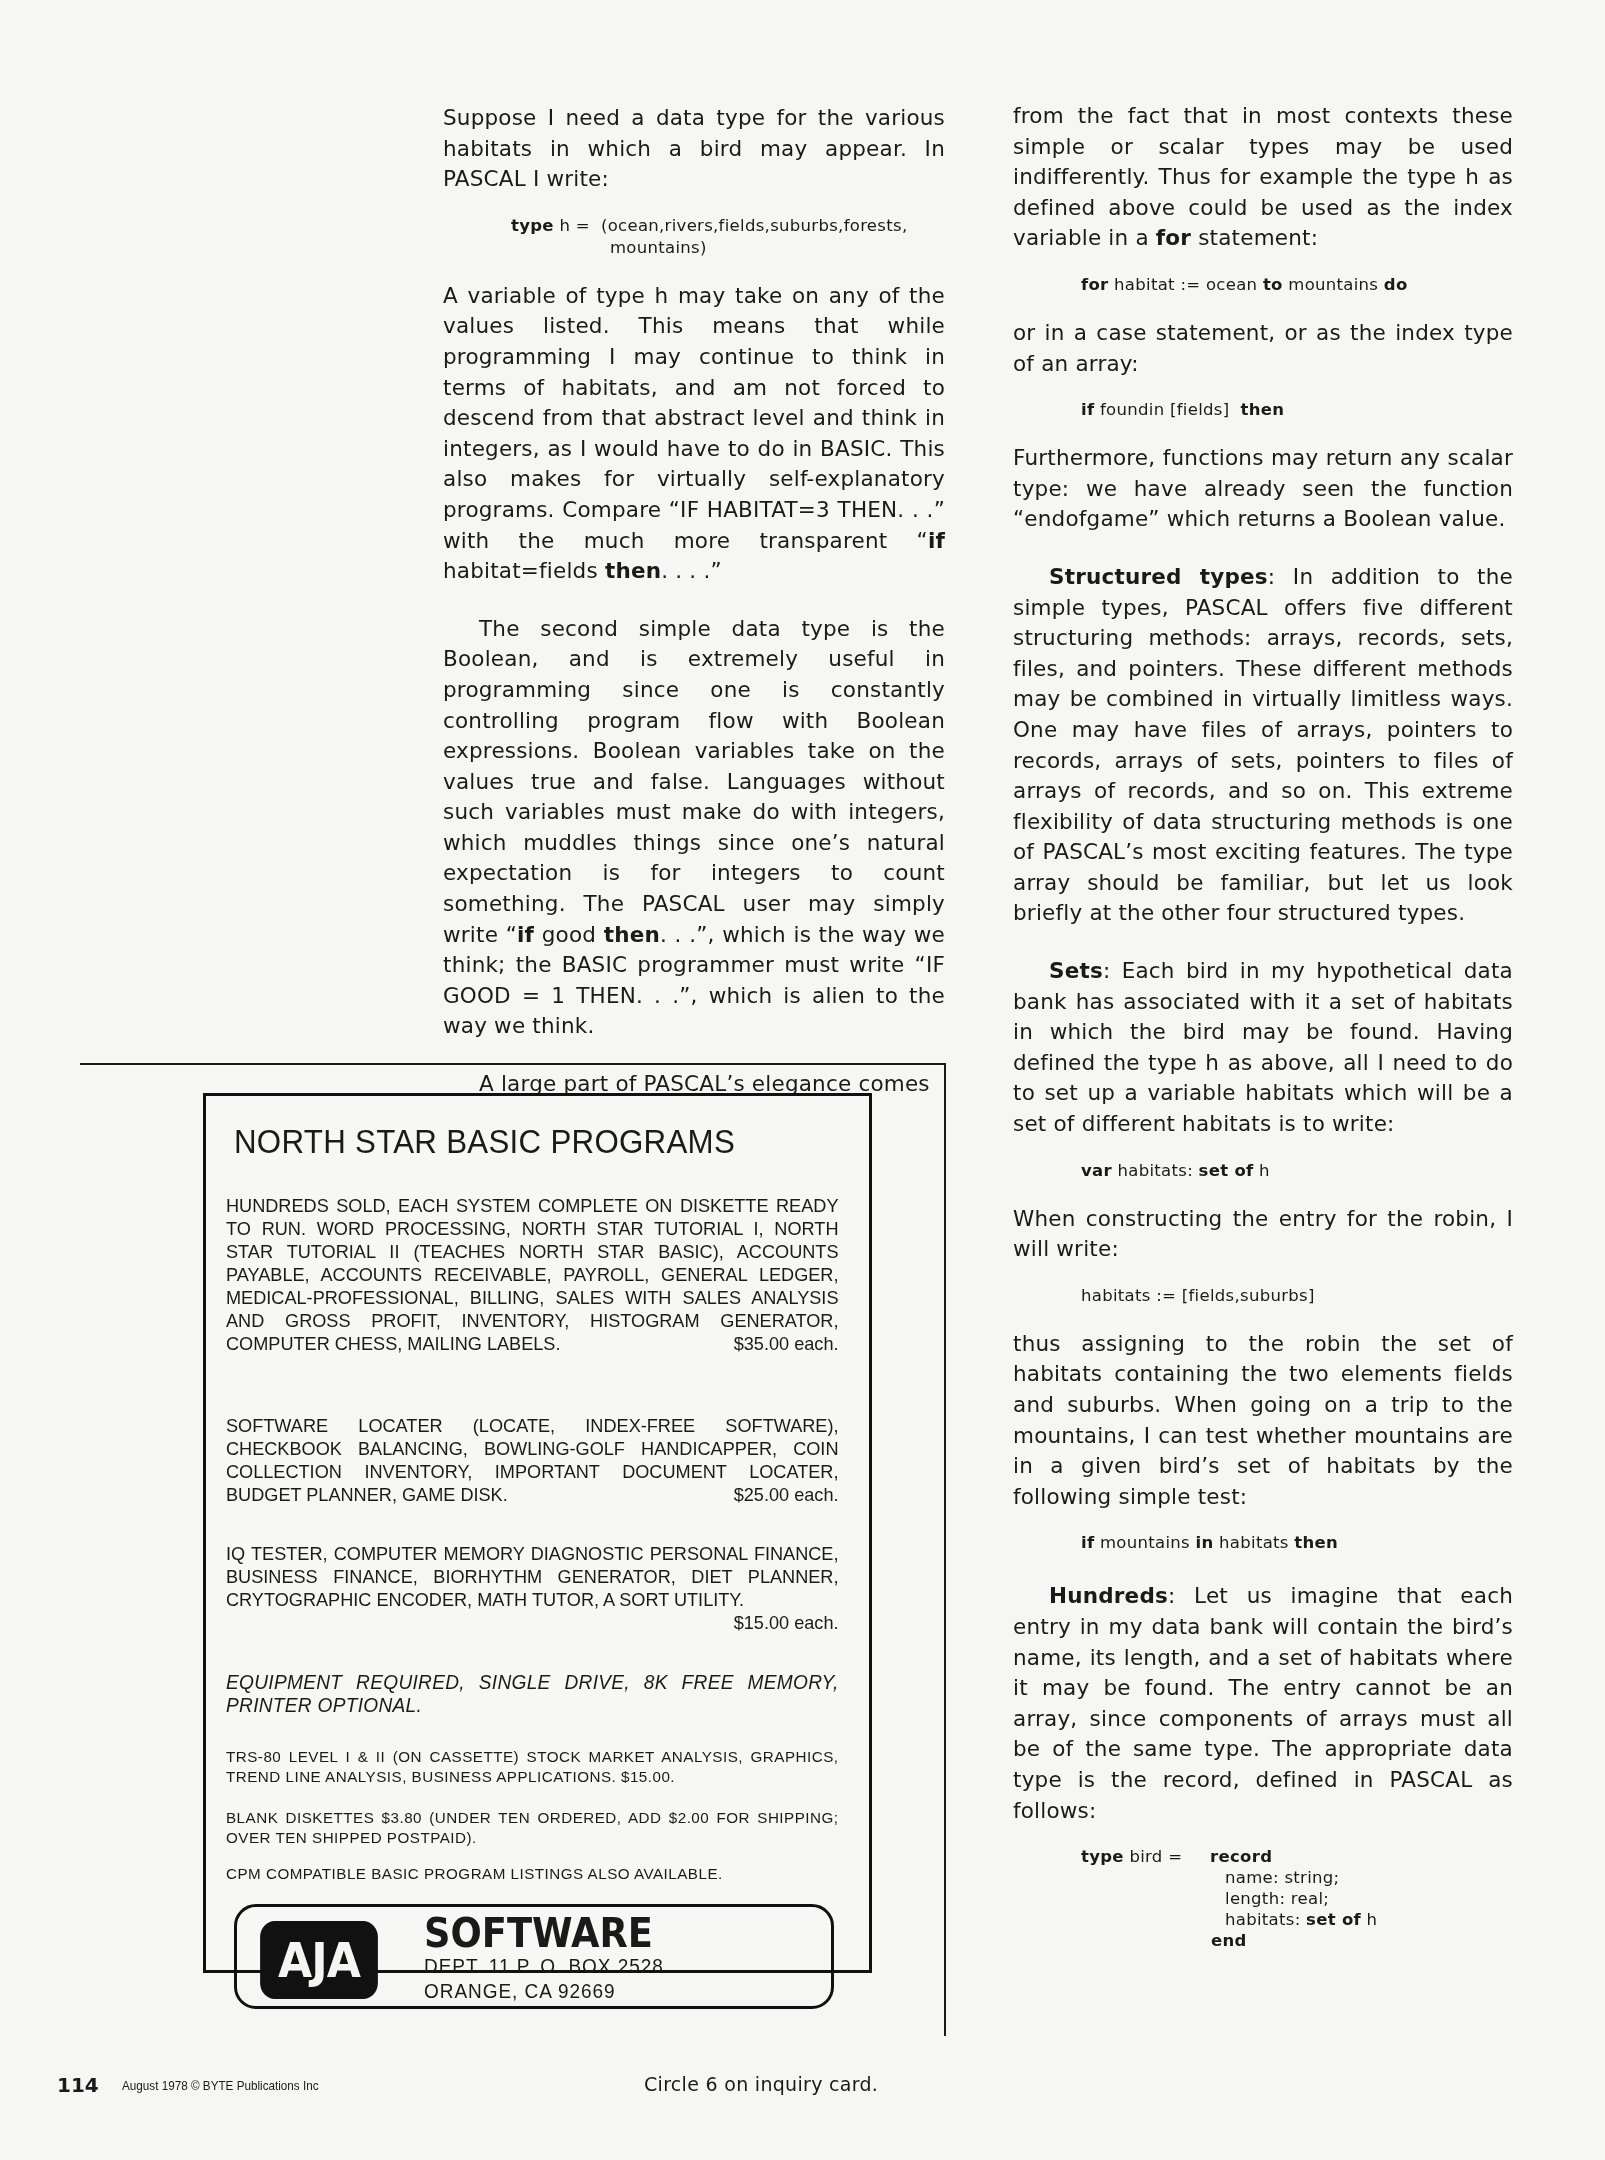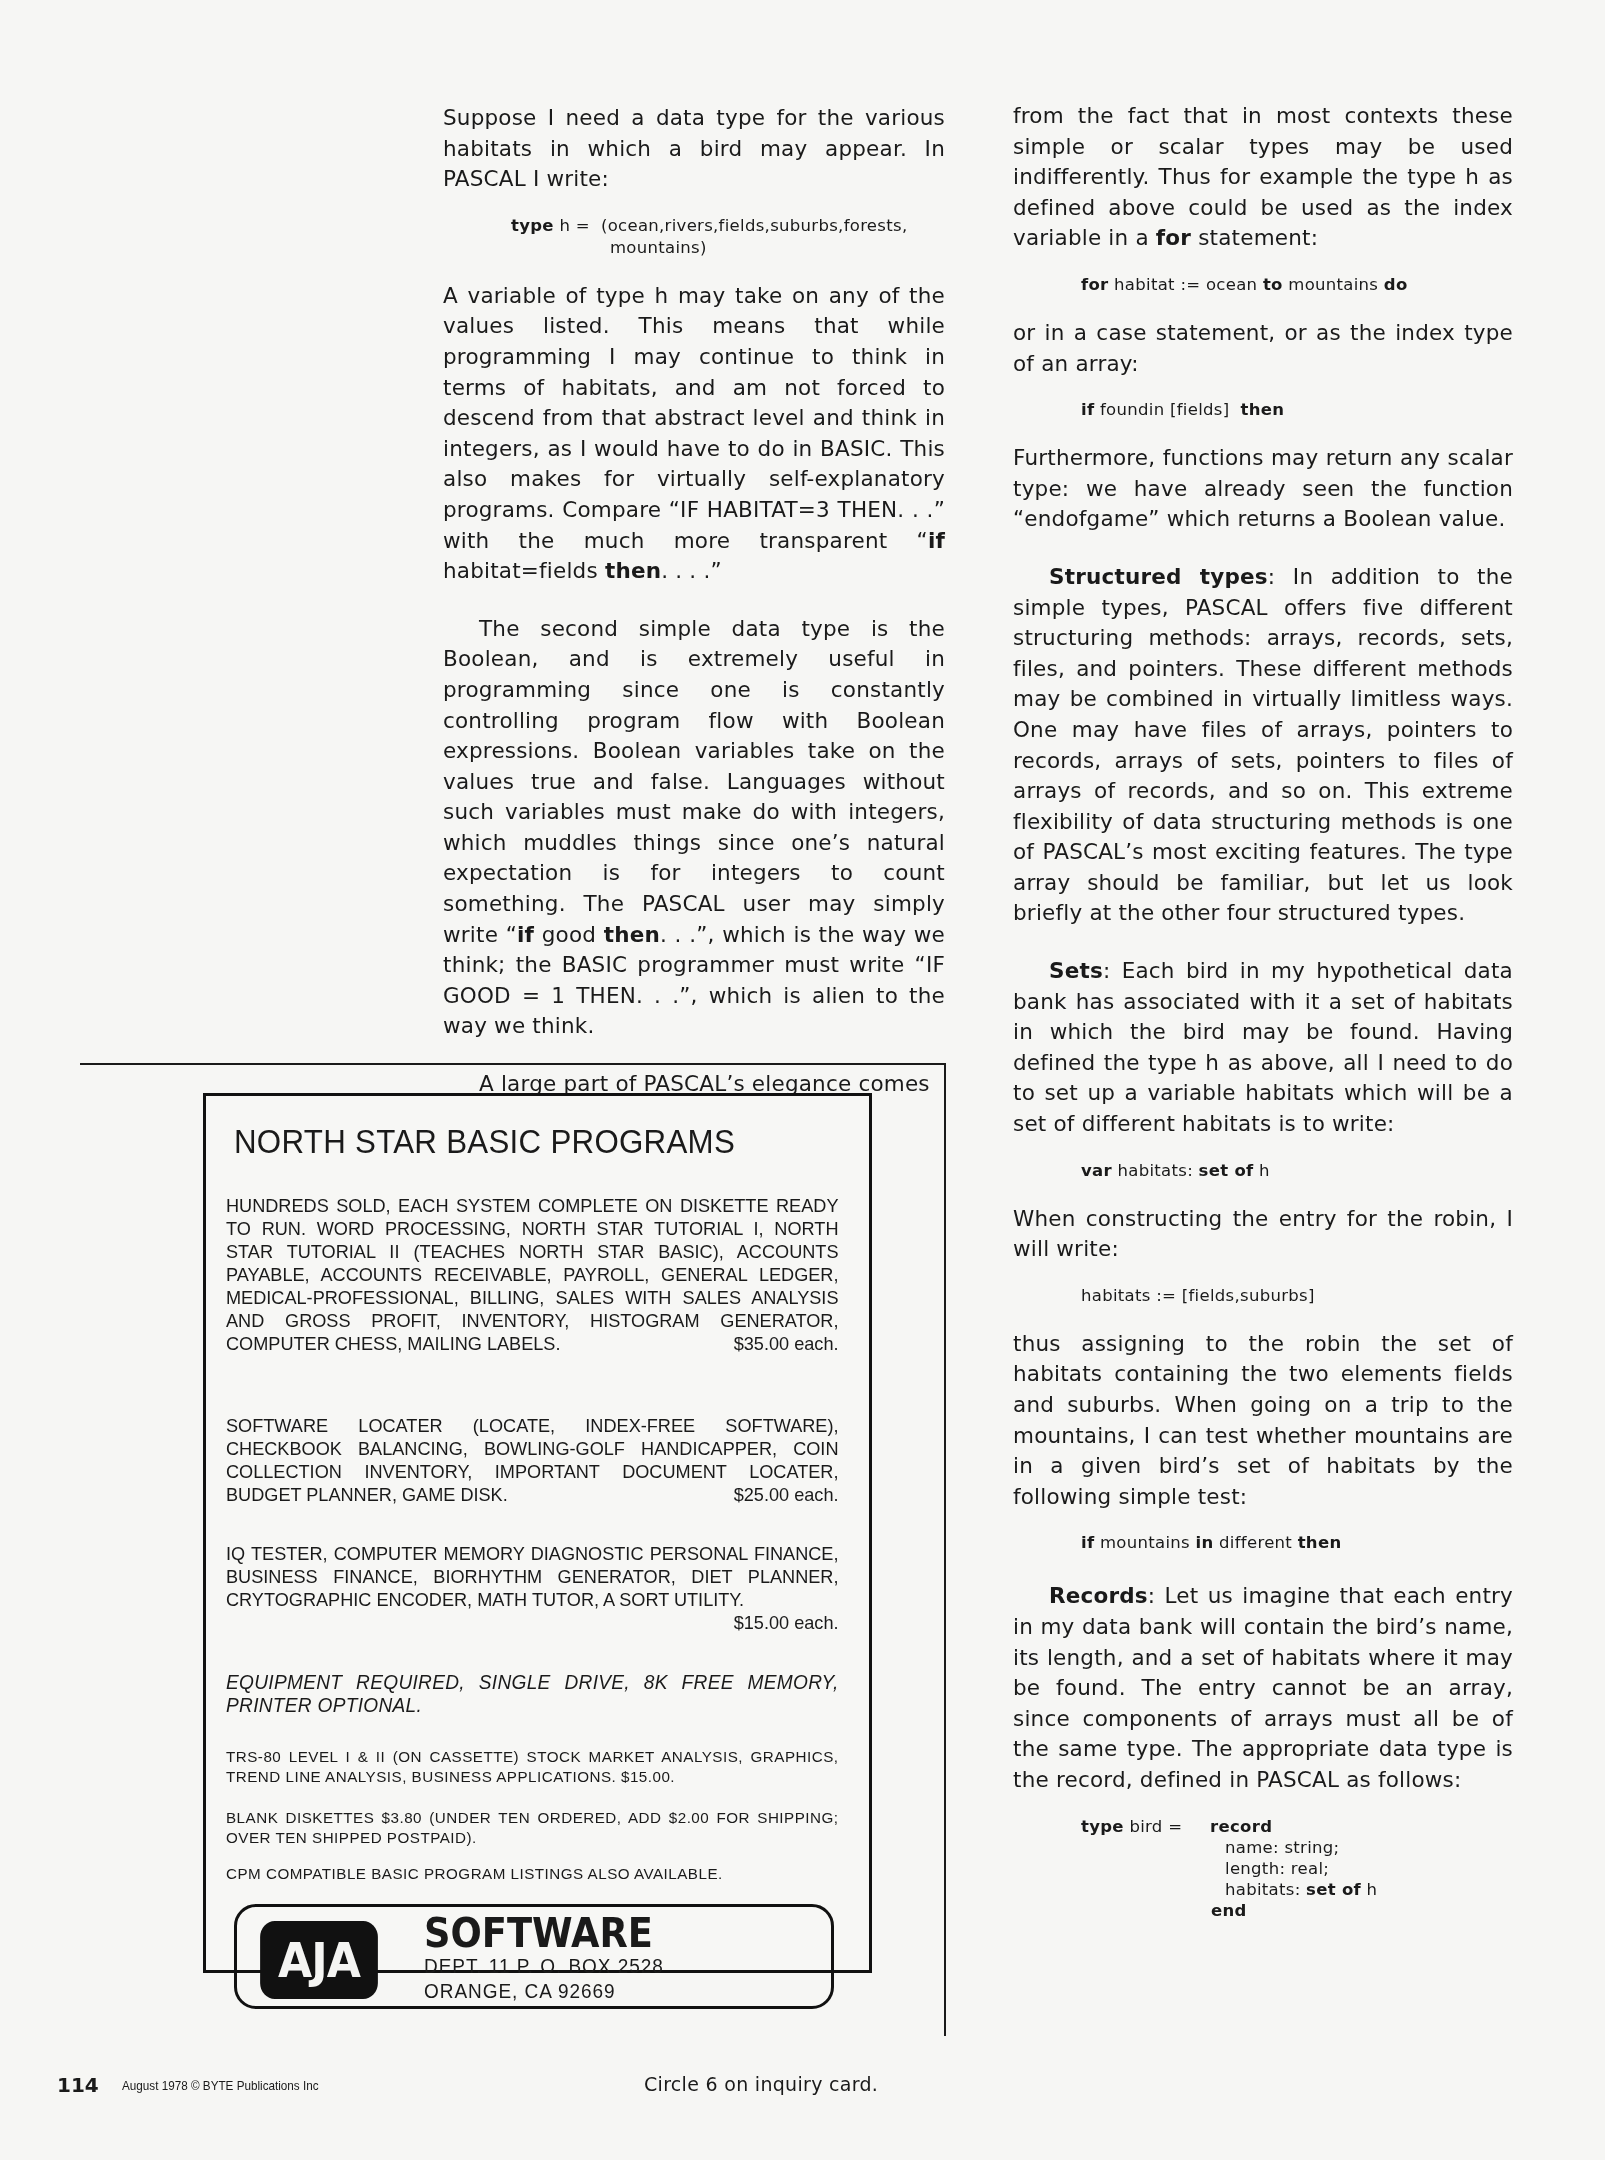--- a/index.html
+++ b/index.html
@@ -122,22 +122,22 @@
   <div class="code"><span class="kw">for</span><span> habitat := ocean </span><span class="kw">to</span><span> mountains </span><span class="kw">do</span></div>
   <p>or in a case statement, or as the index type of an array:</p>
   <div class="code"><span class="kw">if</span><span> foundin [fields]  </span><span class="kw">then</span></div>
   <p>Furthermore, functions may return any scalar type: we have already seen the function “endofgame” which returns a Boolean value.</p>
   <p class="indent"><span class="b">Structured types</span><span>: In addition to the simple types, PASCAL offers five different structuring methods: arrays, records, sets, files, and pointers. These different methods may be combined in virtually limitless ways. One may have files of arrays, pointers to records, arrays of sets, pointers to files of arrays of records, and so on. This extreme flexibility of data structuring methods is one of PASCAL’s most exciting features. The type array should be familiar, but let us look briefly at the other four structured types.</span></p>
   <p class="indent"><span class="b">Sets</span><span>: Each bird in my hypothetical data bank has associated with it a set of habitats in which the bird may be found. Having defined the type h as above, all I need to do to set up a variable habitats which will be a set of different habitats is to write:</span></p>
   <div class="code"><span class="kw">var</span><span> habitats: </span><span class="kw">set of</span><span> h</span></div>
   <p>When constructing the entry for the robin, I will write:</p>
   <div class="code">habitats := [fields,suburbs]</div>
   <p>thus assigning to the robin the set of habitats containing the two elements fields and suburbs. When going on a trip to the mountains, I can test whether mountains are in a given bird’s set of habitats by the following simple test:</p>
-  <div class="code"><span class="kw">if</span><span> mountains </span><span class="kw">in</span><span> different </span><span class="kw">then</span></div>
-  <p class="indent"><span class="b">Records</span><span>: Let us imagine that each entry in my data bank will contain the bird’s name, its length, and a set of habitats where it may be found. The entry cannot be an array, since components of arrays must all be of the same type. The appropriate data type is the record, defined in PASCAL as follows:</span></p>
+  <div class="code"><span class="kw">if</span><span> mountains </span><span class="kw">in</span><span> habitats </span><span class="kw">then</span></div>
+  <p class="indent"><span class="b">Hundreds</span><span>: Let us imagine that each entry in my data bank will contain the bird’s name, its length, and a set of habitats where it may be found. The entry cannot be an array, since components of arrays must all be of the same type. The appropriate data type is the record, defined in PASCAL as follows:</span></p>
   <div class="code" style="line-height:21px;"><span class="kw">type</span><span> bird = </span>    <span class="kw">record</span>
 <span style="padding-left:144px">name: string;</span>
 <span style="padding-left:144px">length: real;</span>
 <span style="padding-left:144px"><span>habitats: </span><span class="kw">set of</span><span> h</span></span>
 <span class="kw" style="padding-left:130px">end</span></div>
 </div>
 
 <div id="footer">
   <span id="page-num">114</span>
   <span id="copyright">August 1978 © BYTE Publications Inc</span>

